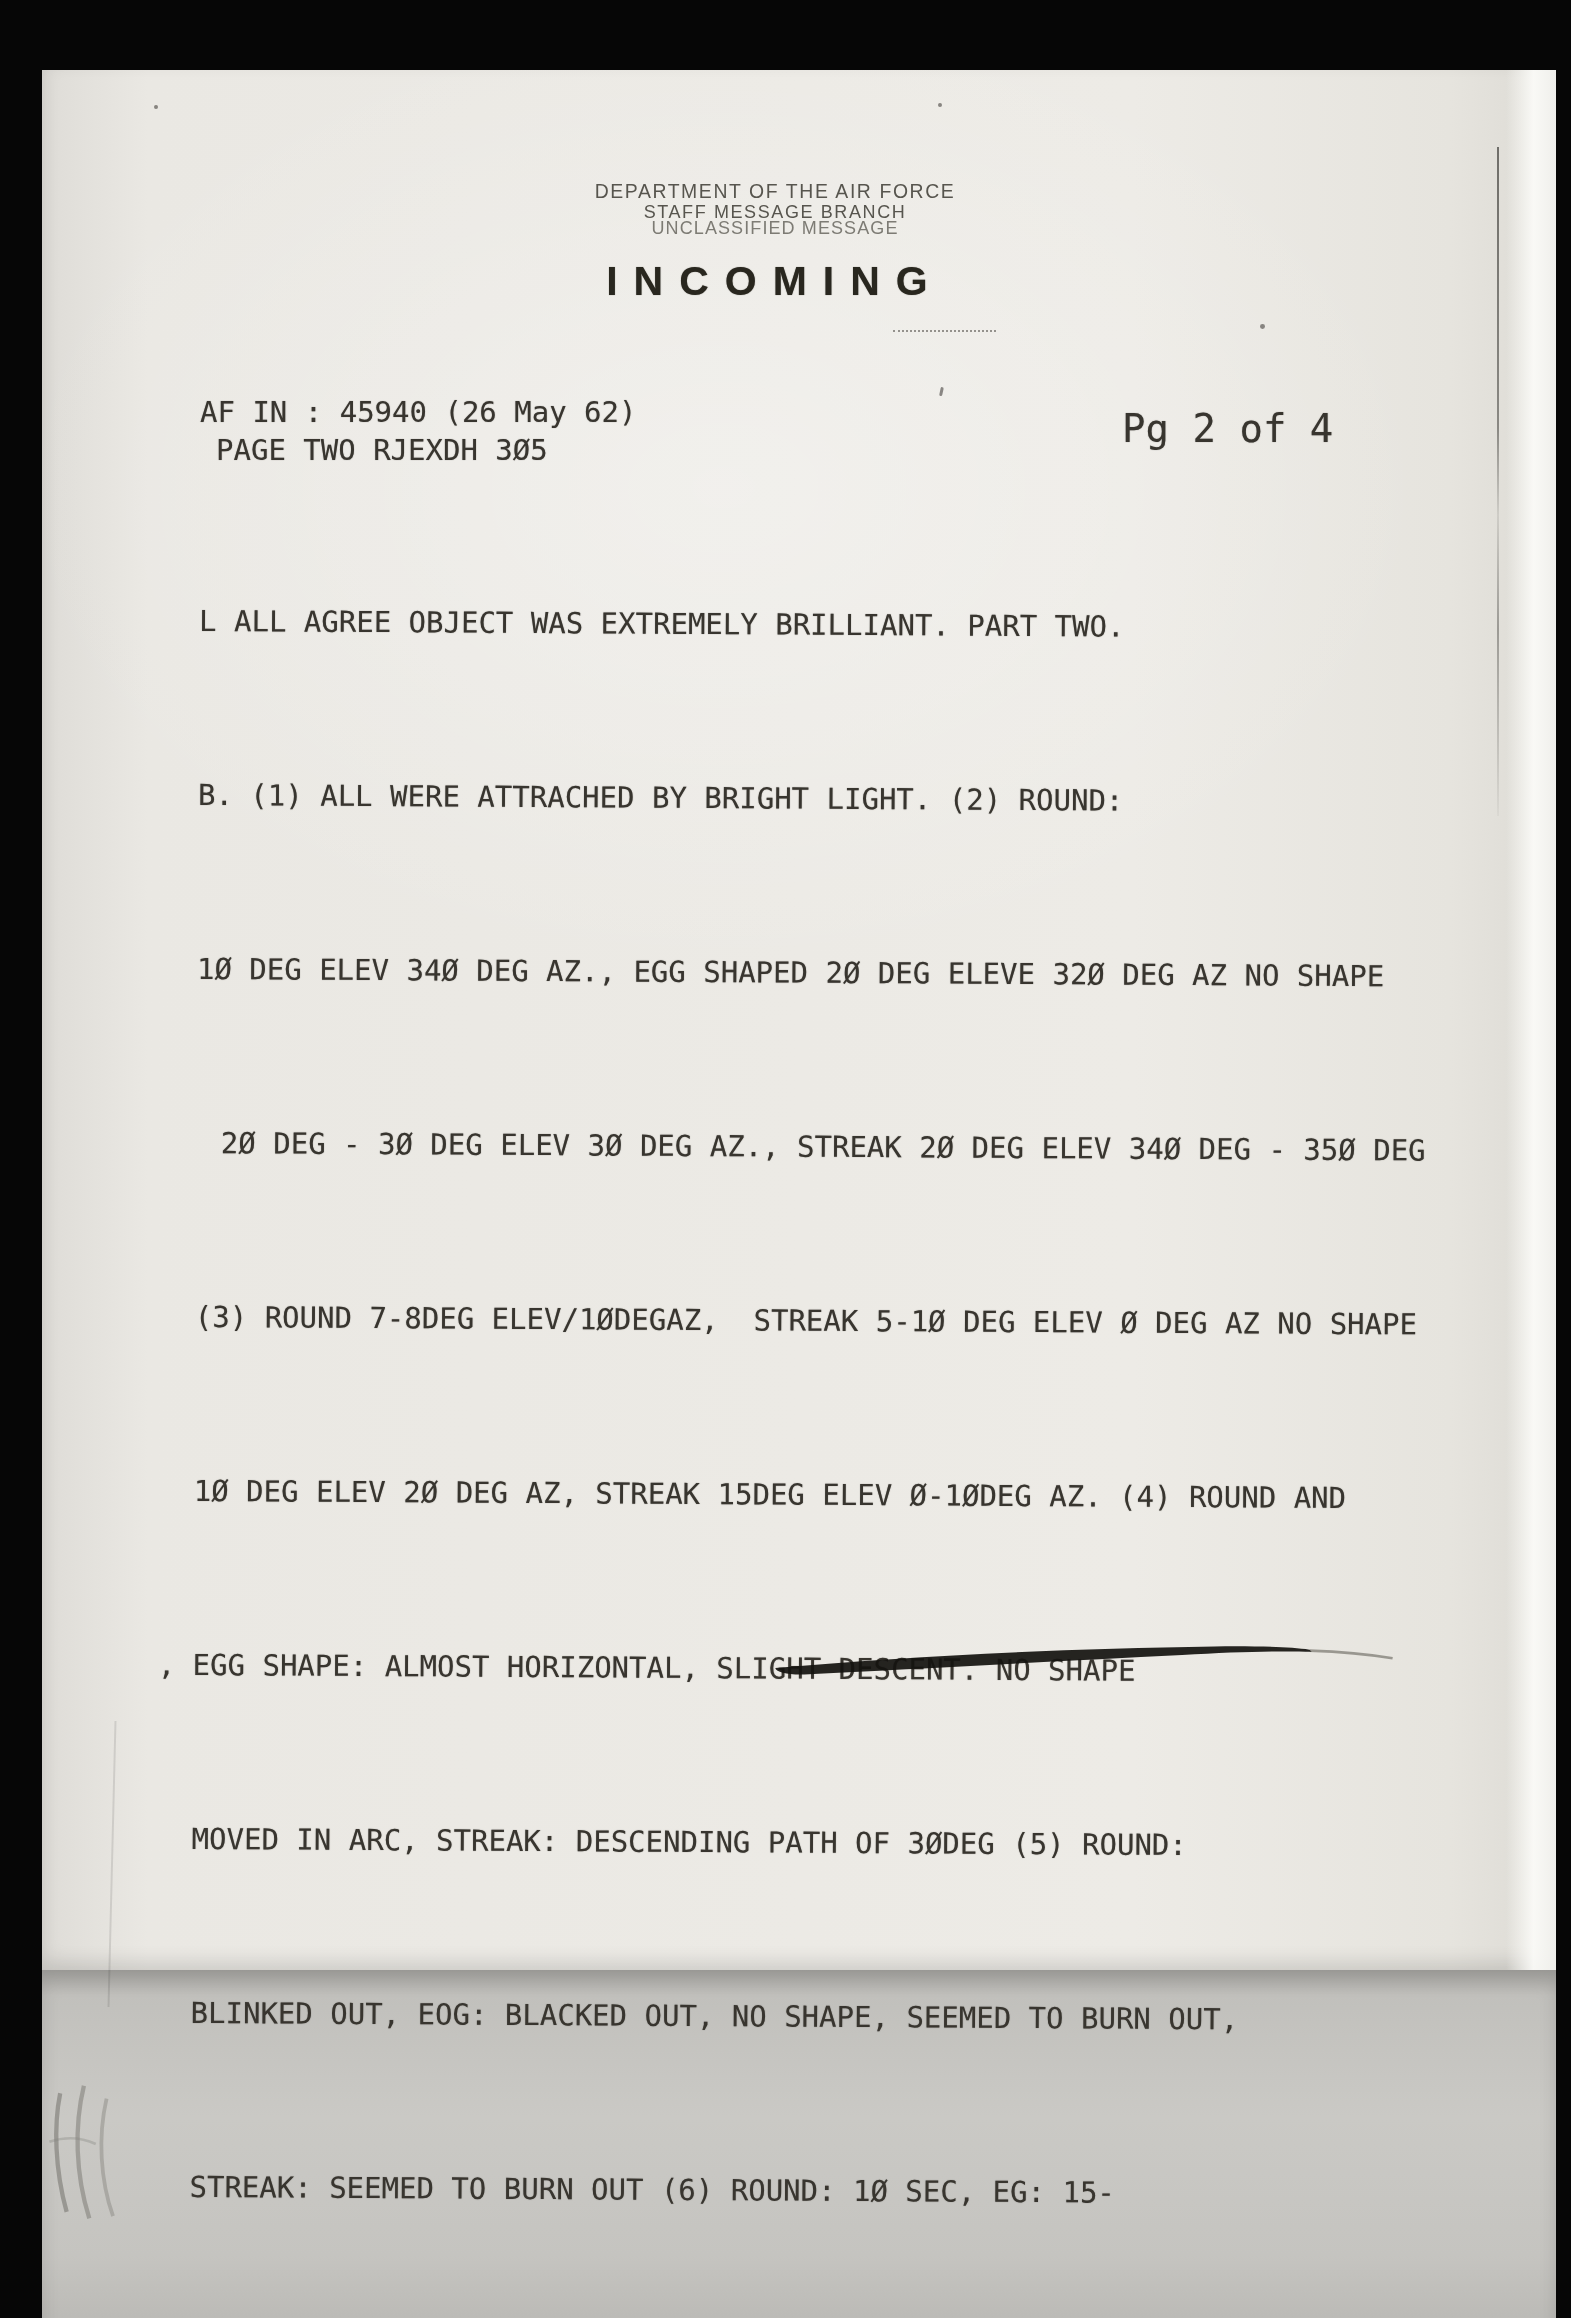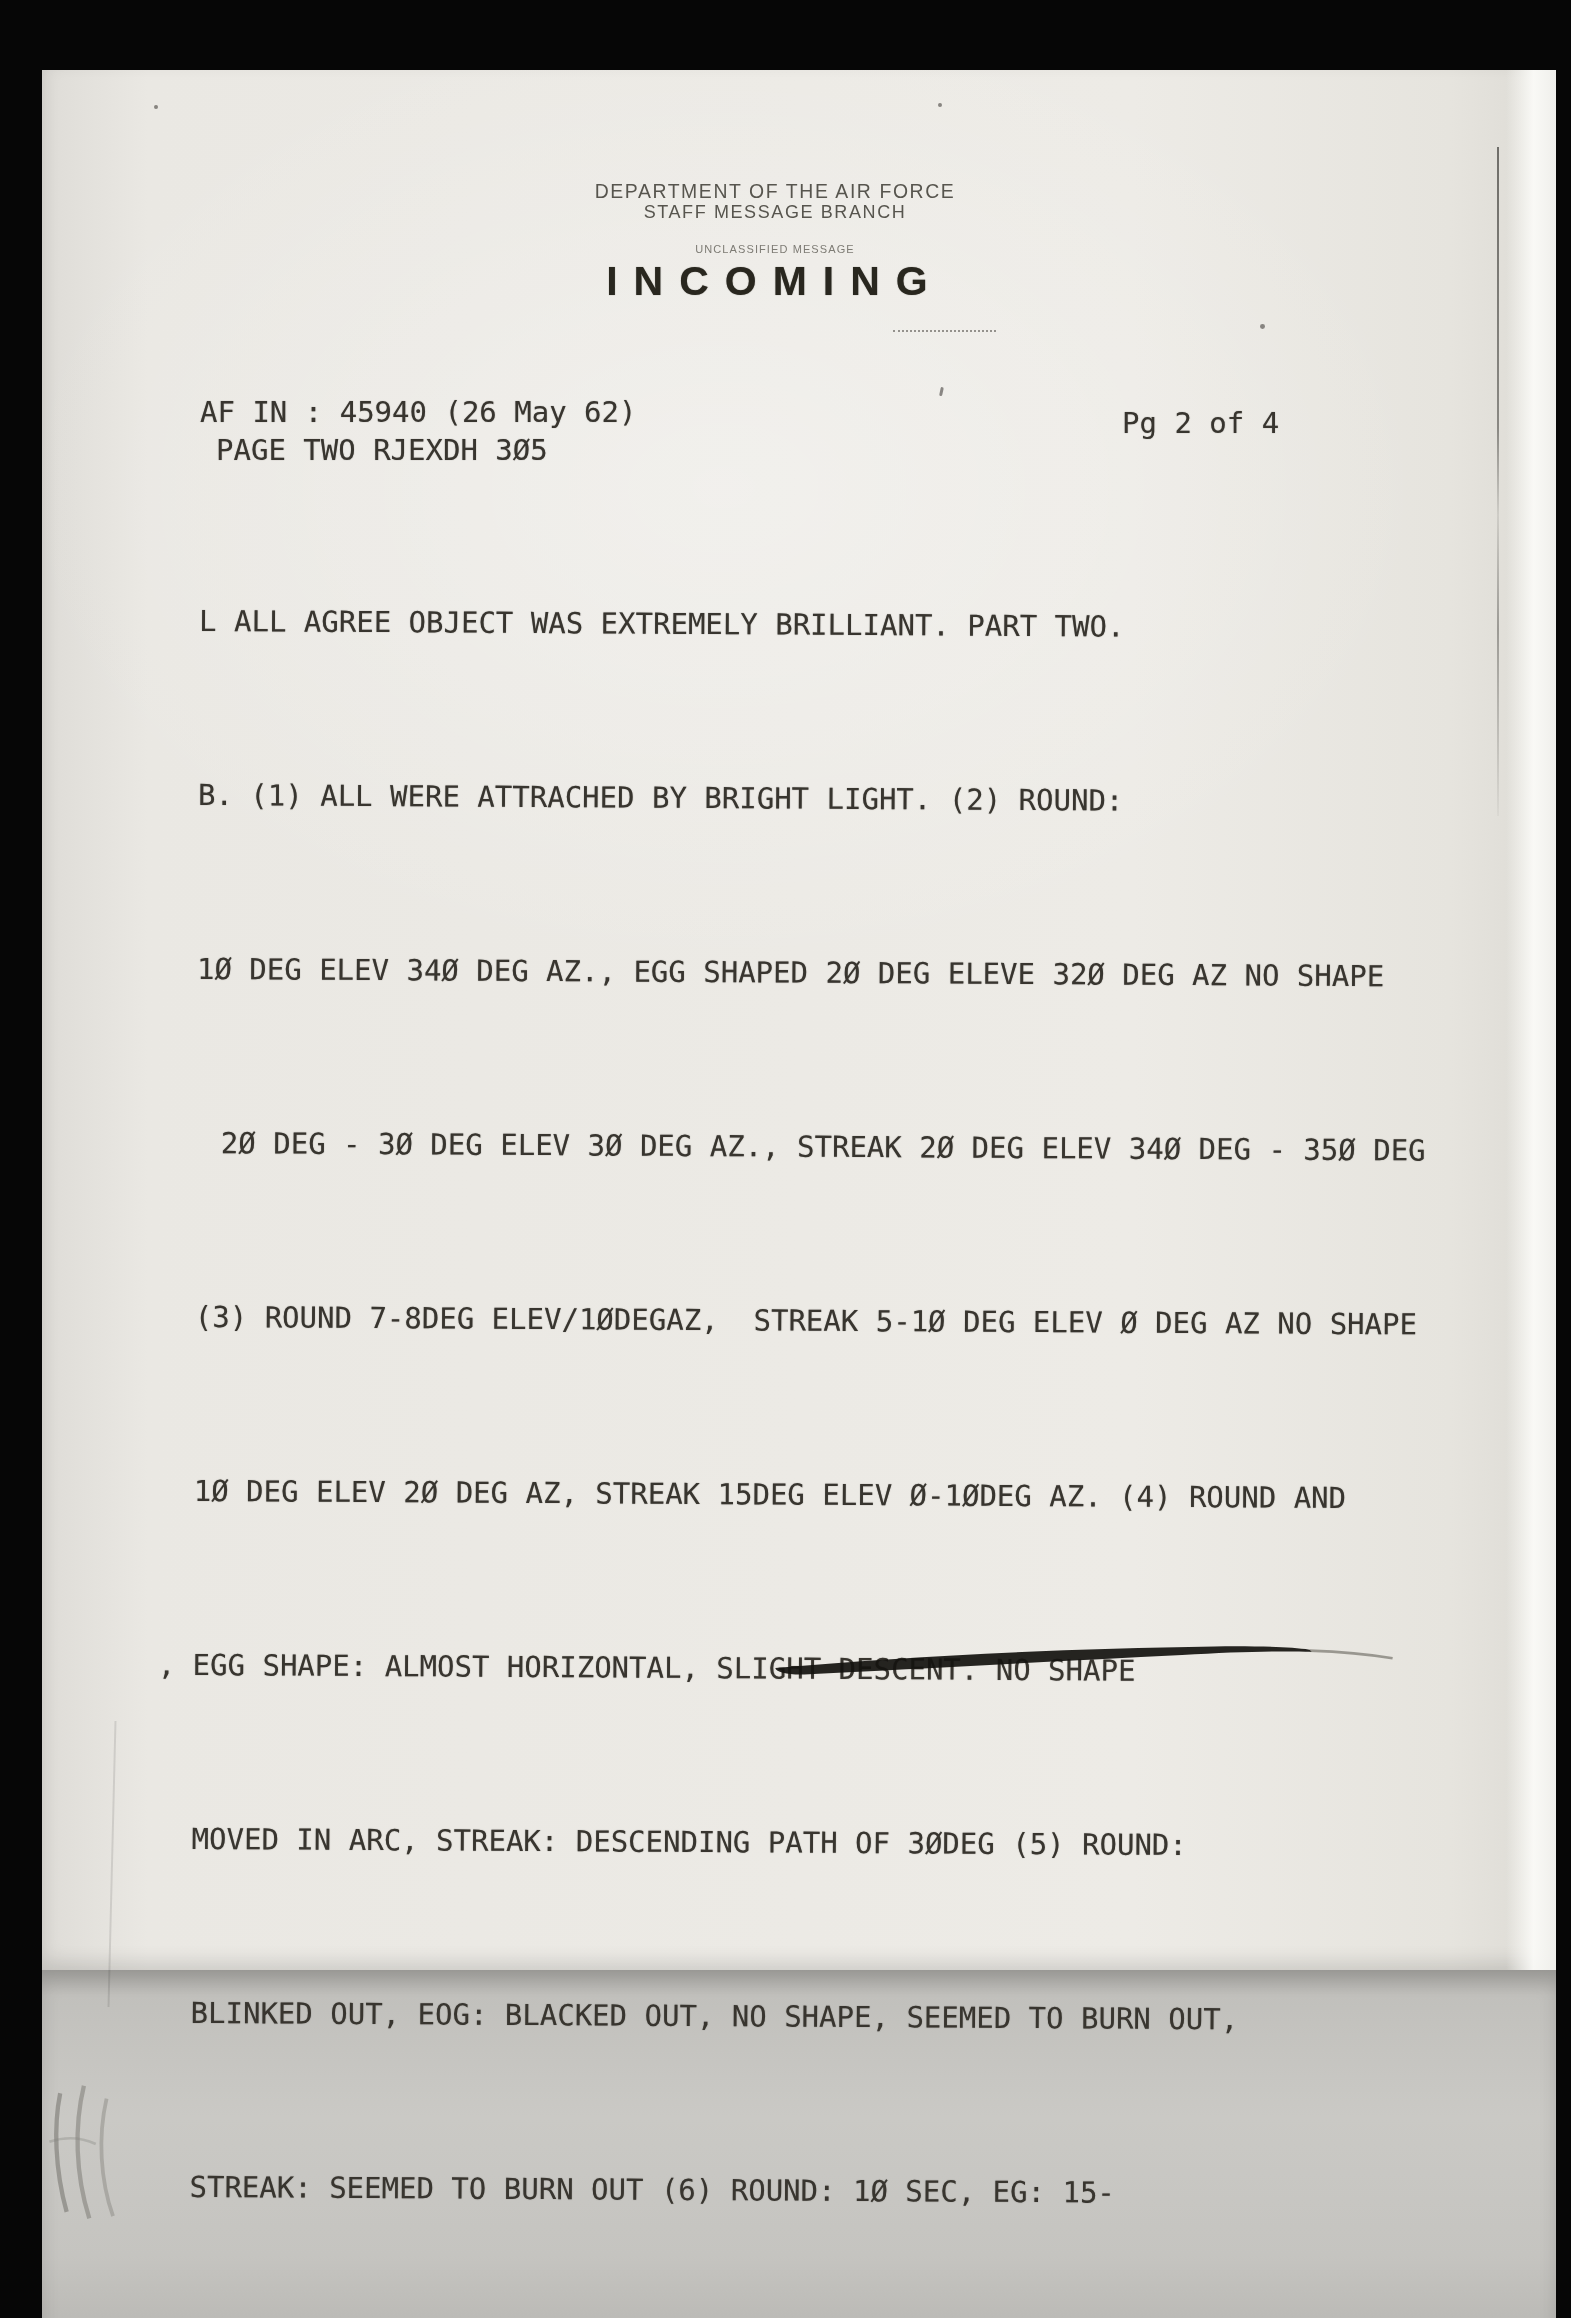--- a/index.html
+++ b/index.html
@@ -87,21 +87,21 @@
     .lh {
       position: absolute;
       left: -24px;
       width: 100%;
       text-align: center;
       font-family: "Liberation Sans", sans-serif;
       color: #57554e;
     }
     .dept   { top: 110px; font-size: 19.4px; letter-spacing: 1.6px; }
     .branch { top: 132px; font-size: 18px; letter-spacing: 1.6px; }
-    .cls    { top: 173px; font-size: 11px; letter-spacing: 1.1px; color: #7d7b74; }
+    .cls    { top: 148px; font-size: 18px; letter-spacing: 1.1px; color: #7d7b74; }
     .stamp  {
       top: 188px;
       font-size: 41px;
       font-weight: bold;
       letter-spacing: 16px;
       color: #29271f;
       text-shadow: 0 0 1.1px rgba(41,39,31,0.55);
     }
     .dots {
       position: absolute;
@@ -121,21 +121,21 @@
       position: absolute;
       left: 158px;
       top: 325px;
       font-size: 29px;
       white-space: pre;
     }
     .pg-ind {
       position: absolute;
       left: 1080px;
       top: 336px;
-      font-size: 29px;
+      font-size: 39px;
       white-space: pre;
     }
     .page-hdr {
       position: absolute;
       left: 174px;
       top: 363px;
       font-size: 29px;
       white-space: pre;
     }
     .msg-body {

